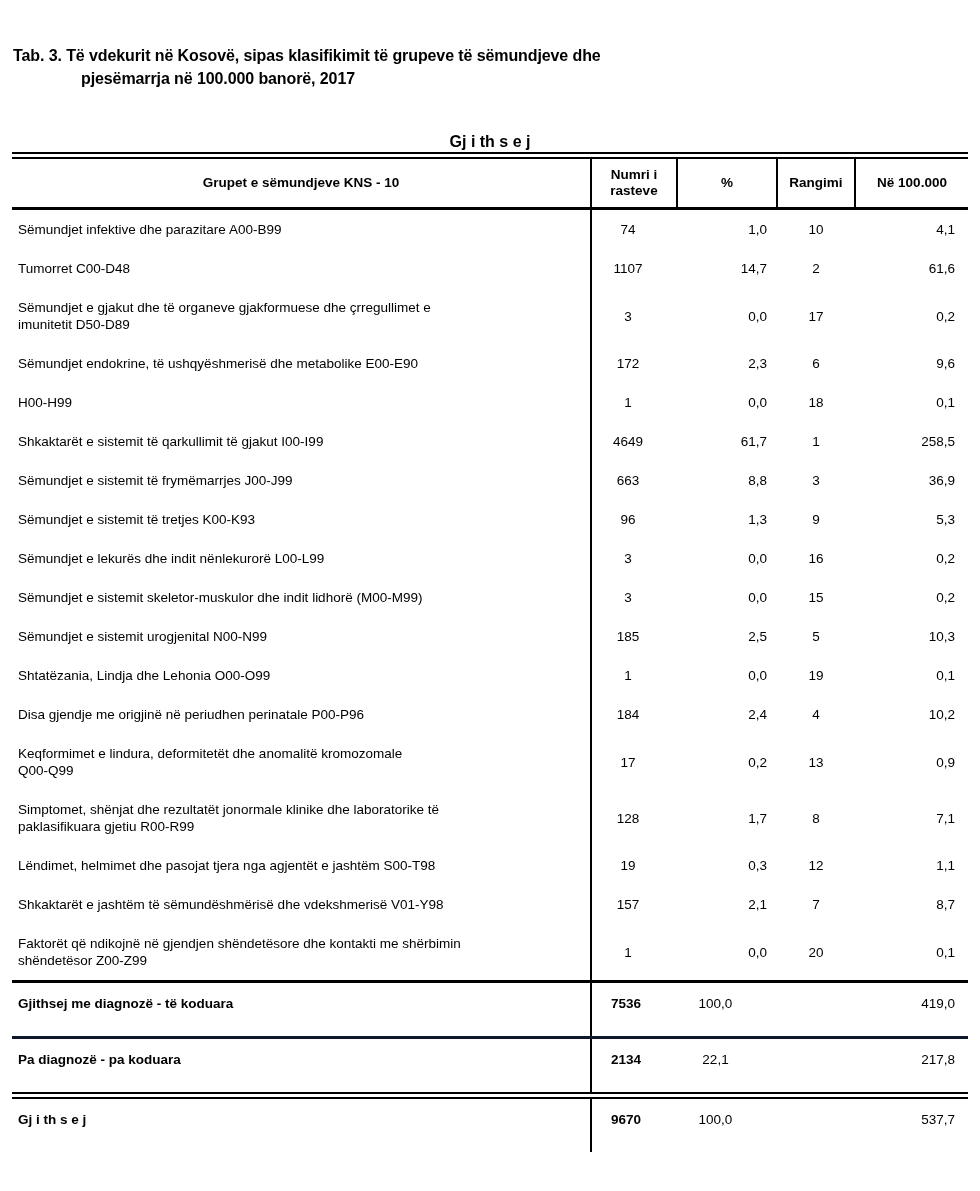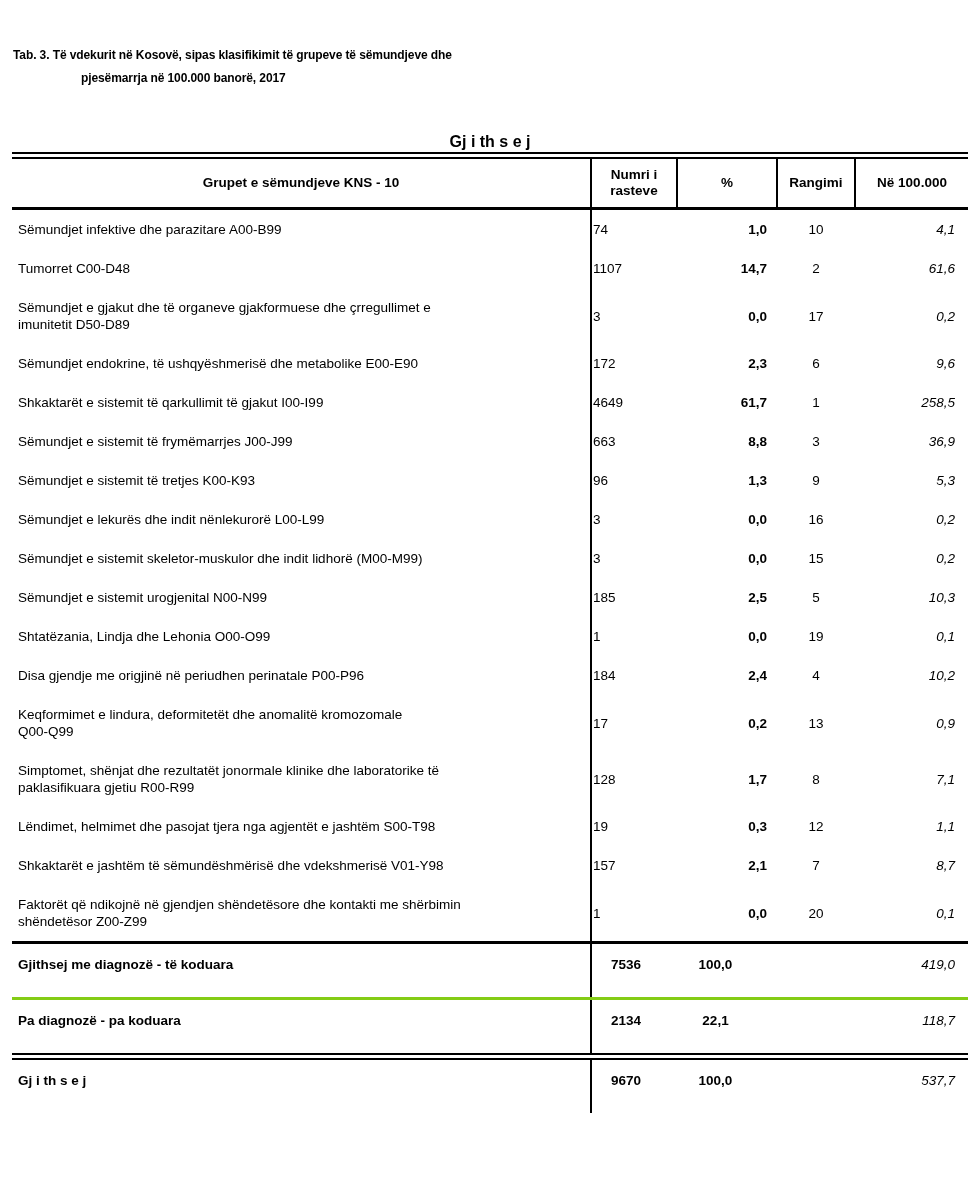--- a/index.html
+++ b/index.html
@@ -8,21 +8,21 @@
     width: 980px; height: 1191px;
     background: #ffffff;
     color: #000000;
     font-family: "Liberation Sans", "DejaVu Sans", sans-serif;
     overflow: hidden;
   }
   .page { width: 980px; height: 1191px; position: relative; }
 
   .doc-title {
     margin: 44px 20px 12px 13px;
-    font-size: 12px;
+    font-size: 16px;
     font-weight: bold;
     line-height: 23px;
     white-space: pre-line;
     padding-left: 68px;
     text-indent: -68px;
     letter-spacing: -0.1px;
   }
 
   .table-wrap { margin: 43px 0 0 12px; width: 956px; }
 
@@ -63,31 +63,31 @@
 
   tbody td {
     vertical-align: middle;
     line-height: 17px;
   }
   tbody td:first-child { border-right: 2px solid #000; }
 
   tbody.data td { padding-top: 11px; padding-bottom: 11px; }
 
   td.c-group { text-align: left; padding-left: 6px; padding-right: 10px; white-space: pre-line; margin-left: 30px; }
-  td.c-cases { text-align: left; padding-right: 14px; }
-  td.c-pct   { text-align: right; padding-right: 10px; font-weight: bold; }
+  td.c-cases { text-align: center; padding-right: 14px; }
+  td.c-pct   { text-align: right; padding-right: 10px; }
   td.c-rank  { text-align: center; }
-  td.c-per   { text-align: right; padding-right: 13px; font-style: italic; }
+  td.c-per   { text-align: right; padding-right: 13px; }
 
   tbody.summary td { padding-top: 12px; padding-bottom: 24px; }
   tbody.summary td.c-group { font-weight: bold; }
   tbody.summary td.c-cases { font-weight: bold; text-align: center; padding-right: 18px; }
   tbody.summary td.c-pct   { text-align: center; padding-right: 24px; }
   tbody.summary tr.sum-0 td { border-top: 3px solid #000; }
-  tbody.summary tr.sum-1 td { border-top: 3px solid #84cc16; }
+  tbody.summary tr.sum-1 td { border-top: 3px solid #0f172a; }
   tbody.summary tr.sum-2 td { border-top: 7px double #000; }
 </style>
 </head>
 <body>
 
 <div class="page">
 
   <div class="doc-title">Tab. 3. Të vdekurit në Kosovë, sipas klasifikimit të grupeve të sëmundjeve dhe
 pjesëmarrja në 100.000 banorë, 2017</div>
 
@@ -136,20 +136,27 @@
       <td class="c-per">0,2</td>
     </tr>
           <tr>
       <td class="c-group">Sëmundjet endokrine, të ushqyëshmerisë dhe metabolike E00-E90</td>
       <td class="c-cases">172</td>
       <td class="c-pct">2,3</td>
       <td class="c-rank">6</td>
       <td class="c-per">9,6</td>
     </tr>
           <tr>
+      <td class="c-group">H00-H99</td>
+      <td class="c-cases">1</td>
+      <td class="c-pct">0,0</td>
+      <td class="c-rank">18</td>
+      <td class="c-per">0,1</td>
+    </tr>
+          <tr>
       <td class="c-group">Shkaktarët e sistemit të qarkullimit të gjakut I00-I99</td>
       <td class="c-cases">4649</td>
       <td class="c-pct">61,7</td>
       <td class="c-rank">1</td>
       <td class="c-per">258,5</td>
     </tr>
           <tr>
       <td class="c-group">Sëmundjet e sistemit të frymëmarrjes J00-J99</td>
       <td class="c-cases">663</td>
       <td class="c-pct">8,8</td>
@@ -243,21 +250,21 @@
       <td class="c-cases">7536</td>
       <td class="c-pct">100,0</td>
       <td class="c-rank"></td>
       <td class="c-per">419,0</td>
     </tr>
           <tr class="sum-1">
       <td class="c-group">Pa diagnozë - pa koduara</td>
       <td class="c-cases">2134</td>
       <td class="c-pct">22,1</td>
       <td class="c-rank"></td>
-      <td class="c-per">118,7</td>
+      <td class="c-per">217,8</td>
     </tr>
           <tr class="sum-2">
       <td class="c-group">Gj i th s e j</td>
       <td class="c-cases">9670</td>
       <td class="c-pct">100,0</td>
       <td class="c-rank"></td>
       <td class="c-per">537,7</td>
     </tr>
         </tbody>
     </table>

